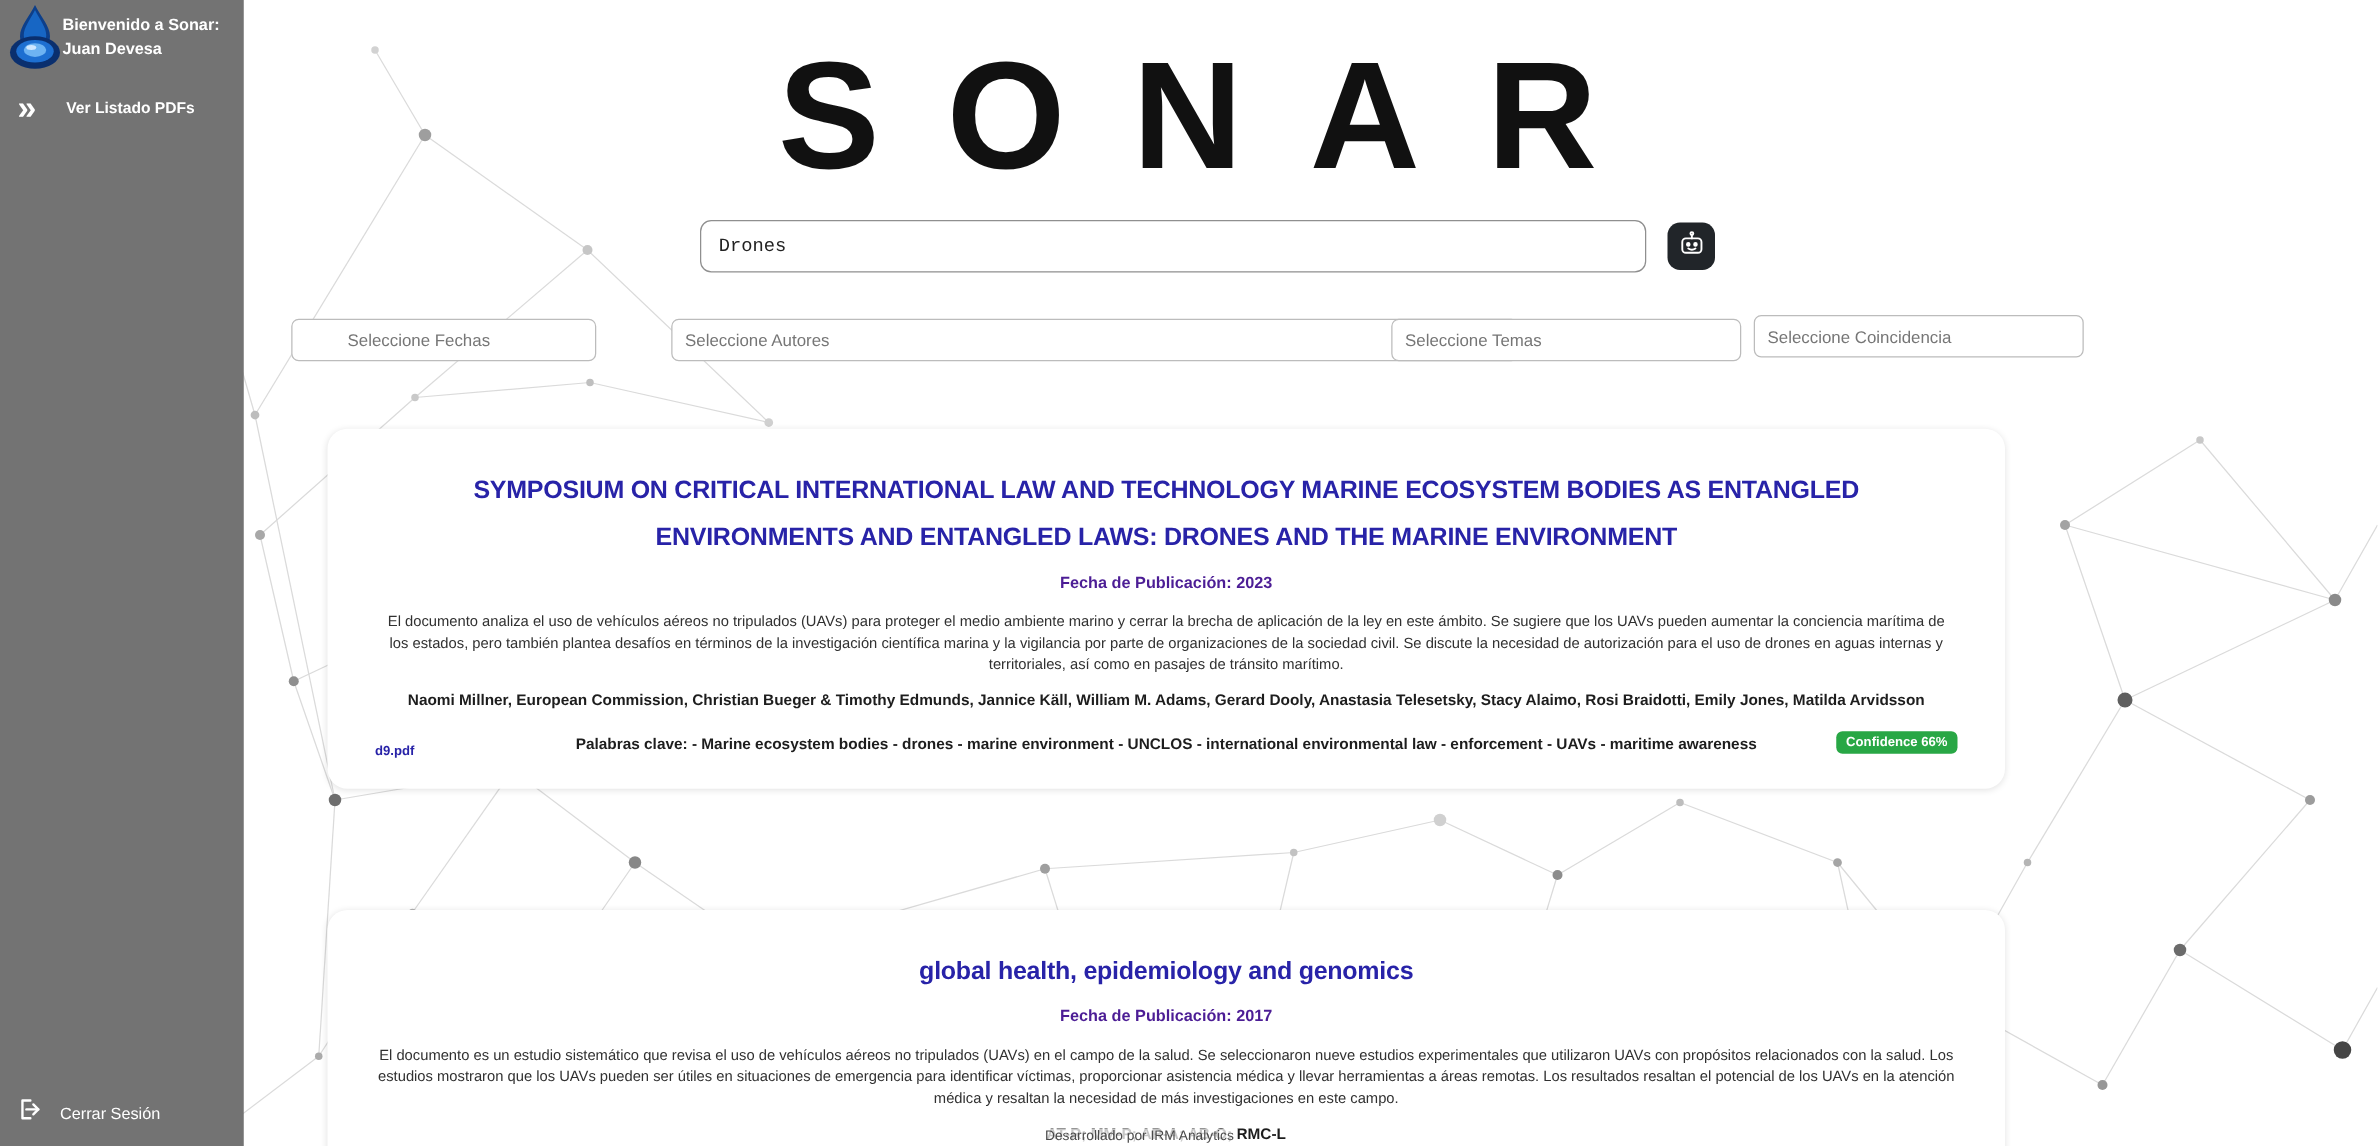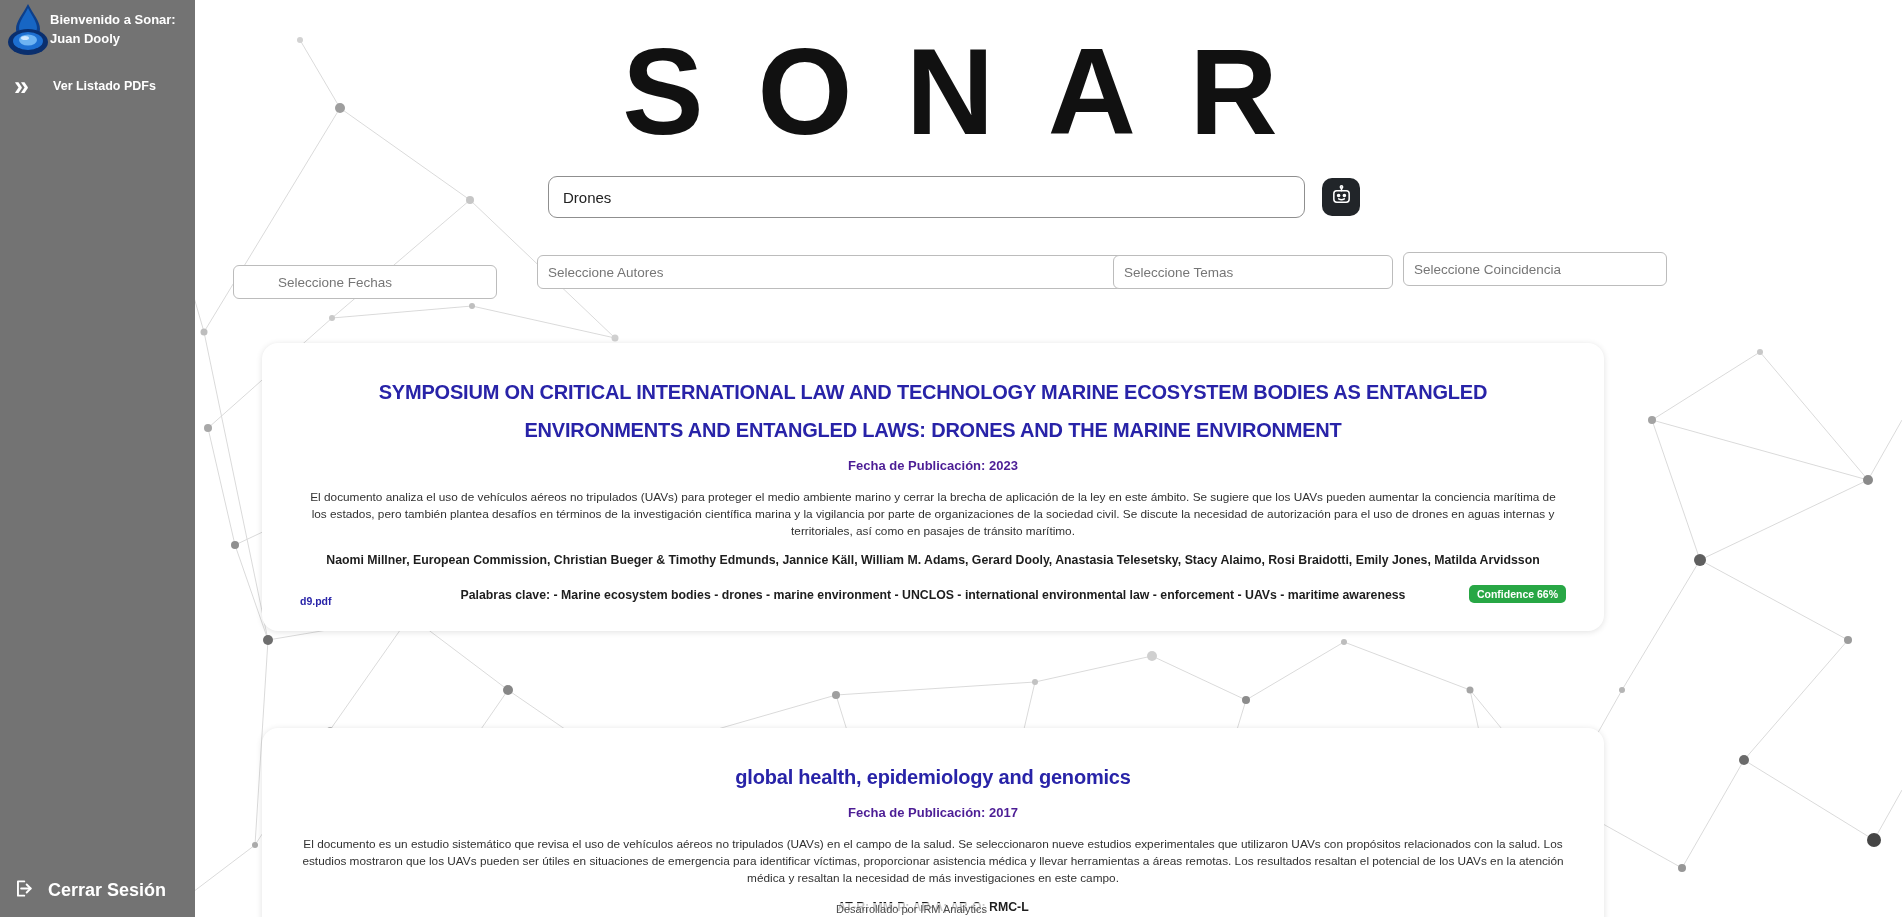--- a/index.html
+++ b/index.html
@@ -26,51 +26,51 @@
   .menu-item {
     position: absolute; top: 68px; left: 0; width: 195px; height: 36px;
     display: flex; align-items: center; padding-left: 14px; cursor: pointer;
   }
   .menu-item .chevrons { font-size: 27px; font-weight: bold; line-height: 1; letter-spacing: -2px; }
   .menu-item .menu-label { font-size: 12.5px; font-weight: bold; margin-left: 26px; }
   .logout-item {
     position: absolute; bottom: 12px; left: 0; width: 195px; height: 30px;
     display: flex; align-items: center; padding-left: 14px; cursor: pointer;
   }
-  .logout-item .menu-label { font-size: 18px; font-weight: bold; margin-left: 15px; }
+  .logout-item .menu-label { font-size: 13px; font-weight: normal; margin-left: 15px; }
 
   
   .main { position: absolute; left: 195px; top: 0; width: 1707px; height: 917px; z-index: 1; }
   .sonar-title {
     position: absolute; left: 330px; top: 22px; width: 850px;
     text-align: center; color: #111;
     font-size: 122px; font-weight: bold; letter-spacing: 0.44em; padding-left: 0.44em;
     white-space: nowrap;
   }
   .search-row {
     position: absolute; left: 353px; top: 176px;
     display: flex; align-items: center;
   }
   .search-input {
     width: 757px; height: 42px; border: 1px solid #8f8f8f; border-radius: 9px;
     font-size: 15px; padding: 0 14px; color: #222; outline: none;
-    font-family: Liberation Sans, sans-serif; background: #fff;
+    font-family: Liberation Mono, monospace; background: #fff; margin-left: 12px;
   }
   .bot-button {
     width: 38px; height: 38px; margin-left: 17px; border: none; cursor: pointer;
     background: #212529; border-radius: 10px;
     display: flex; align-items: center; justify-content: center;
   }
   .filter-input {
     position: absolute; height: 34px; border: 1px solid #bcbcbc; border-radius: 6px;
     font-size: 13.5px; padding: 0 10px; color: #555; outline: none;
     font-family: "Liberation Sans", sans-serif; background: #fff;
   }
   .filter-input::placeholder { color: #767676; }
-  #filter-fechas { left: 38px;  top: 265px; width: 264px; padding-left: 44px; }
+  #filter-fechas { left: 38px;  top: 255px; width: 244px; padding-left: 44px; }
   #filter-autores{ left: 342px; top: 255px; width: 678px; }
   #filter-temas  { left: 918px; top: 255px; width: 280px; }
   #filter-coincidencia { left: 1208px; top: 252px; width: 264px; }
 
   
   .card {
     position: absolute; left: 67px; width: 1342px; background: #fff;
     border-radius: 16px; box-shadow: 0 1px 6px rgba(0,0,0,0.12);
     padding: 30px 40px 0 40px; text-align: center;
   }
@@ -201,21 +201,21 @@
       <path d="M22 2 C27 12 34 19 34 27 A12 12 0 1 1 10 27 C10 19 17 12 22 2 Z" fill="#0d3f8a"></path>
       <path d="M22 6 C26 14 31 20 31 26 A9 9 0 1 1 13 26 C13 20 18 14 22 6 Z" fill="#1766c4"></path>
       <ellipse cx="22" cy="40" rx="20" ry="13" fill="#0a2f6e"></ellipse>
       <ellipse cx="22" cy="39" rx="15" ry="9" fill="#1d6fd1"></ellipse>
       <ellipse cx="22" cy="38" rx="9" ry="5.5" fill="#6db3f2"></ellipse>
       <ellipse cx="19" cy="36" rx="4" ry="2" fill="#cfe7ff"></ellipse>
     </svg>
   </div>
   <div class="welcome">
     <div>Bienvenido a Sonar:</div>
-    <div>Juan Dooly</div>
+    <div>Juan Devesa</div>
   </div>
   <div class="menu-item">
     <span class="chevrons">»</span>
     <span class="menu-label">Ver Listado PDFs</span>
   </div>
   <div class="logout-item">
     <span>
       <svg width="19" height="19" viewBox="0 0 24 24" fill="none" stroke="#ffffff" stroke-width="2.4" stroke-linecap="round" stroke-linejoin="round" xmlns="http://www.w3.org/2000/svg">
         <path d="M13 3 H5 V21 H13"></path>
         <line x1="9" y1="12" x2="21" y2="12"></line>

